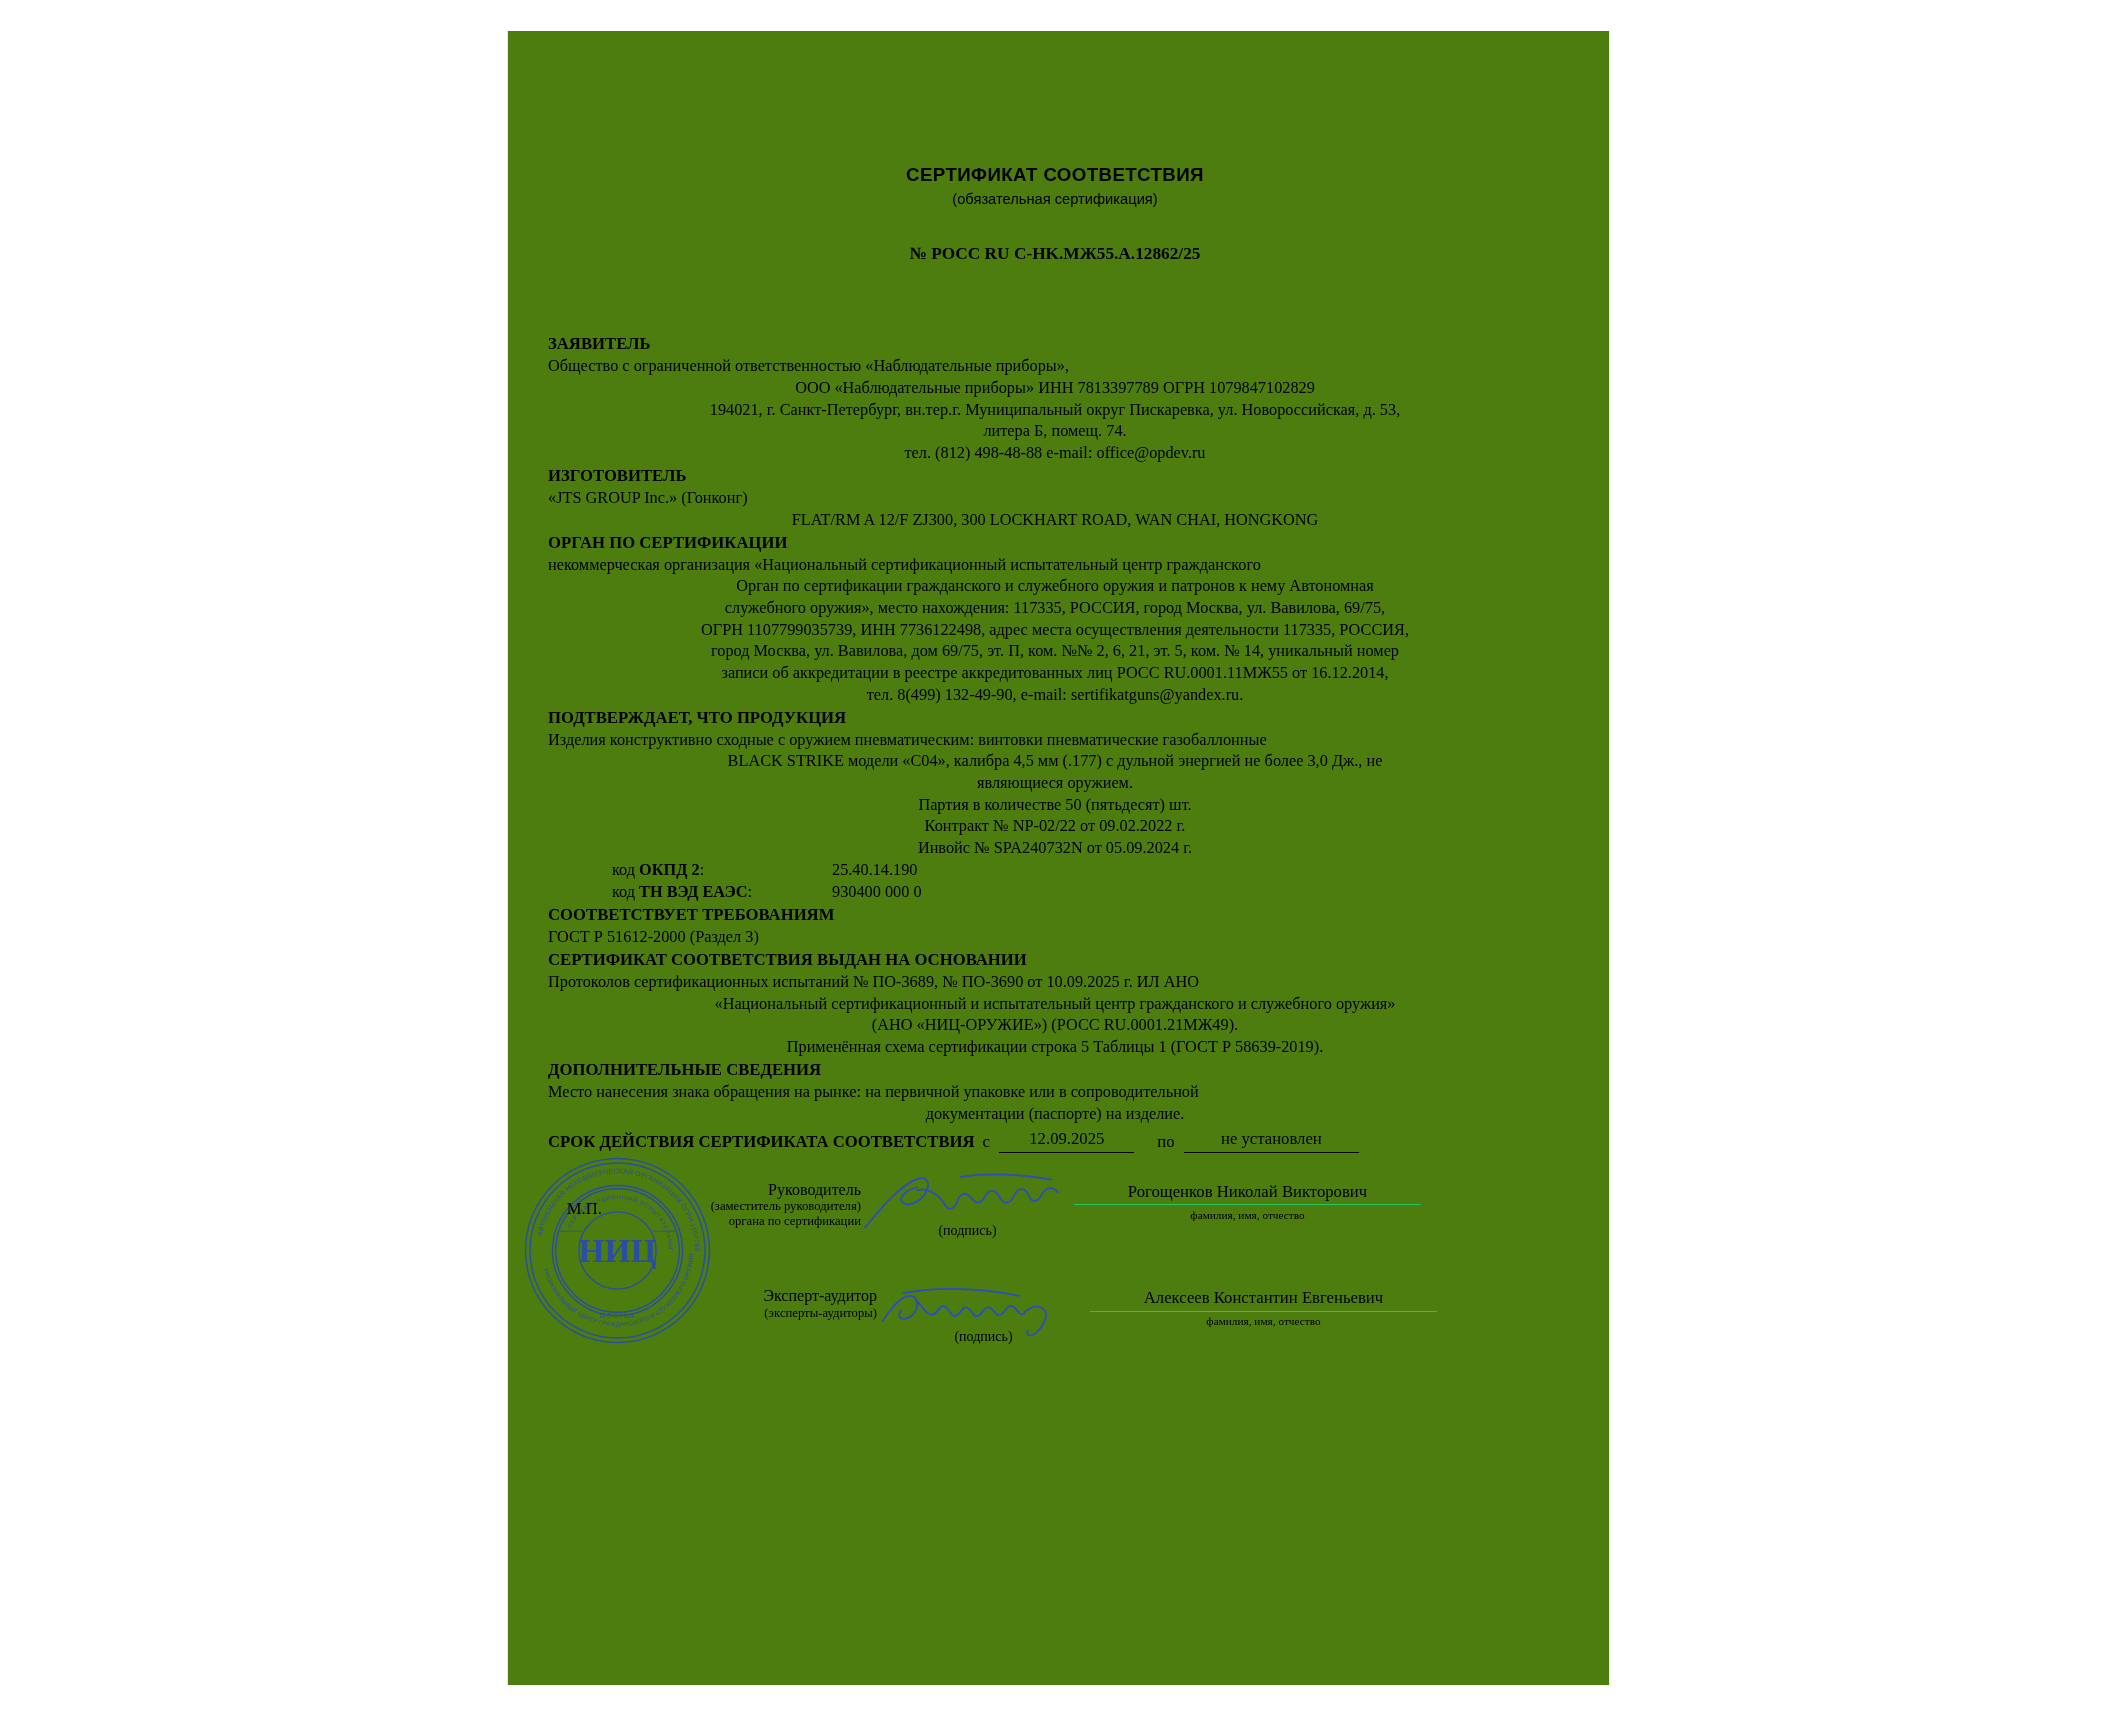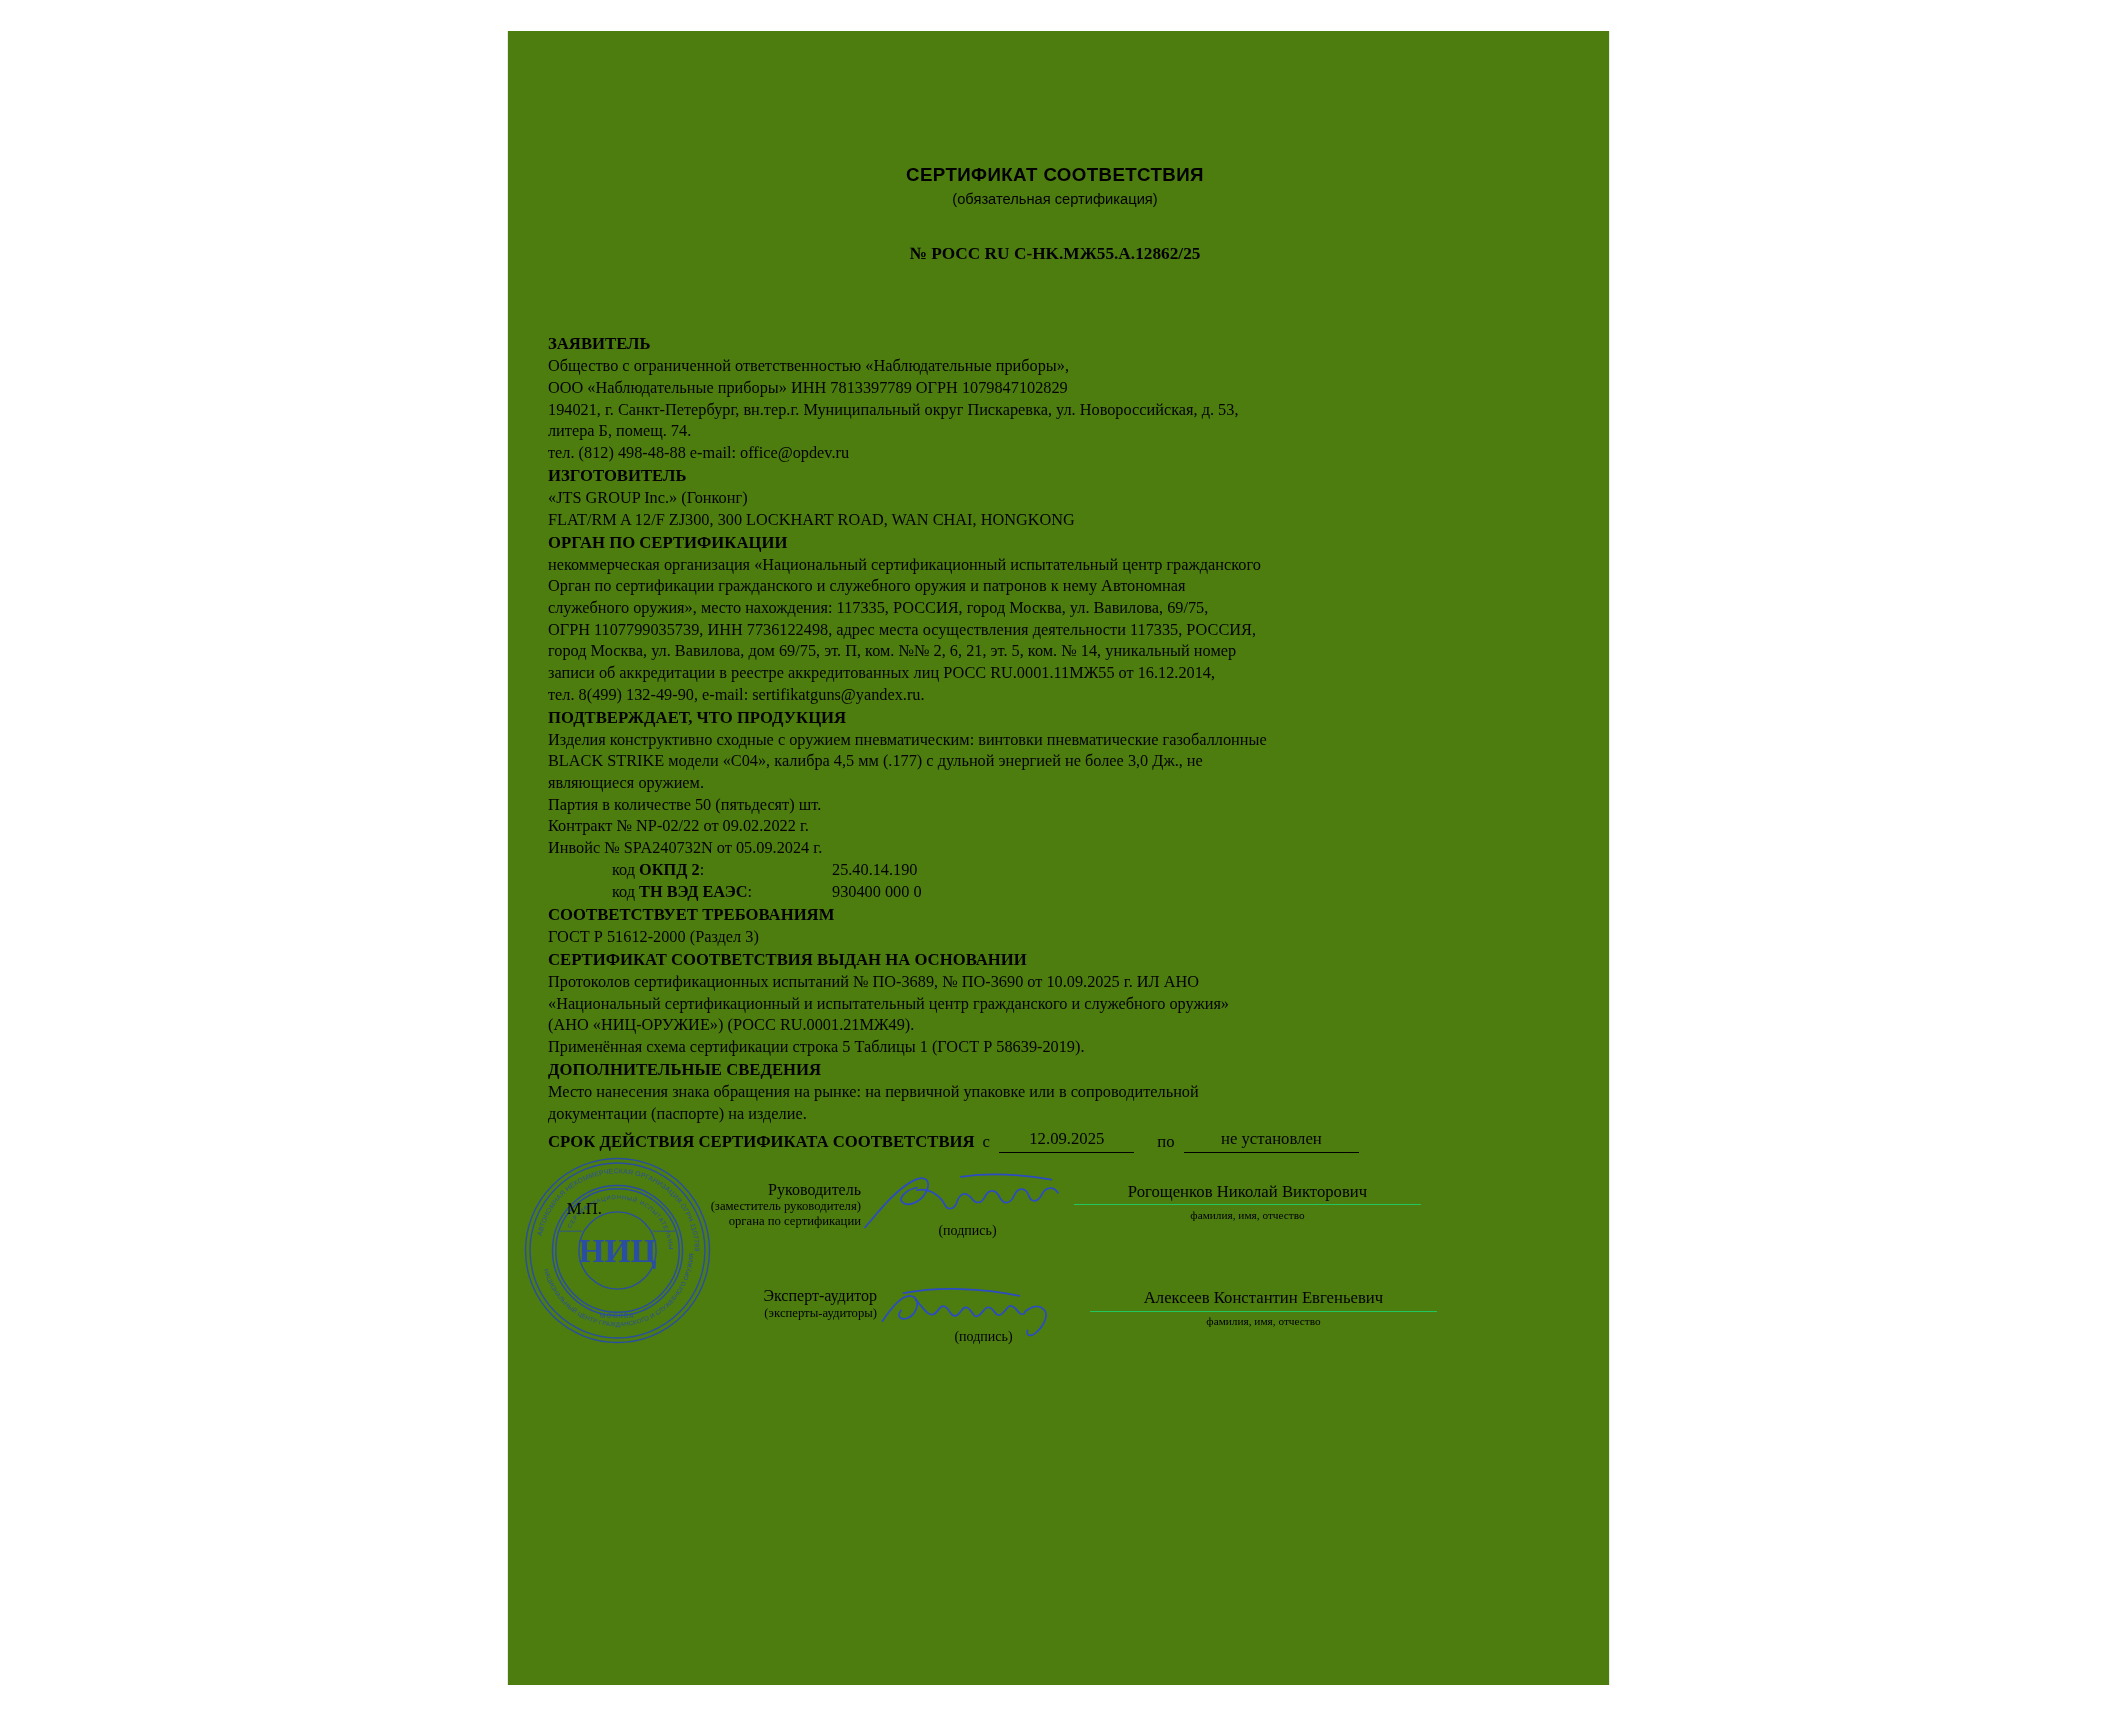--- a/index.html
+++ b/index.html
@@ -66,21 +66,21 @@
   .section-head {
     font-weight: bold;
     font-size: 16.7px;
     margin-top: 1.3px;
     font-family: "Liberation Serif", serif;
   }
   .para {
     font-size: 16.3px;
     line-height: 1.33;
   }
-  .para + .para { margin-top: 0px; }
+  .para + .para { margin-top: 0px; text-align: center; }
 
   .code-row {
     display: flex;
     font-size: 16.3px;
     line-height: 1.34;
     padding-left: 64px;
   }
   .code-row .code-label { width: 220px; }
   .code-row .code-label b { font-weight: bold; }
   .code-row .code-value { }

